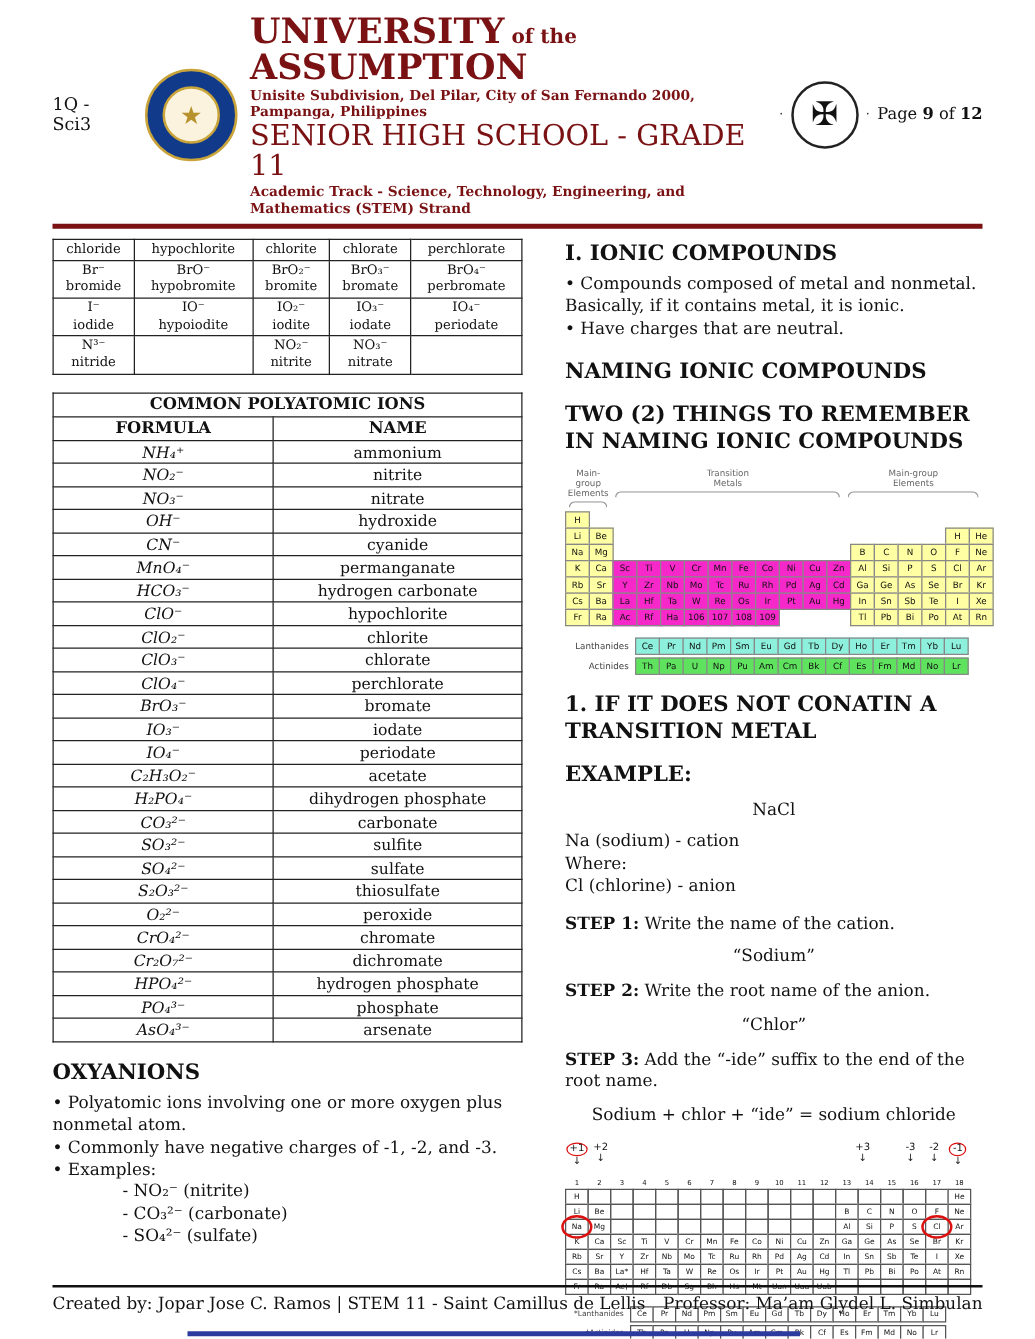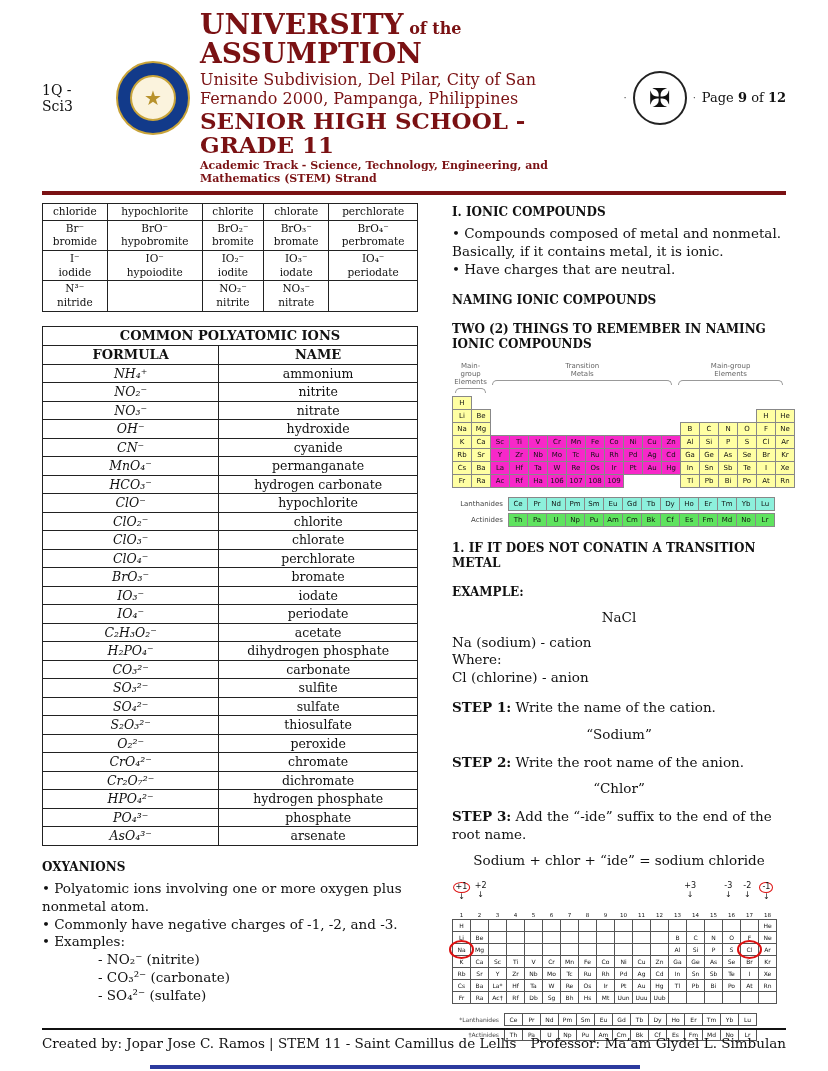--- a/index.html
+++ b/index.html
@@ -13,22 +13,22 @@
   .course-code { width:64px; font-size:14px; flex:none; }
   .seal { width:74px; height:74px; border-radius:50%; background:#123a8a; border:2px solid #c9a43a;
           display:flex; align-items:center; justify-content:center; flex:none; }
   .seal-inner { width:46px; height:46px; border-radius:50%; background:#fbf3dd; border:2px solid #c9a43a;
           display:flex; align-items:center; justify-content:center; }
   .seal-star { color:#b8922c; font-size:20px; line-height:1; }
   .hdr-center { flex:1; min-width:0; }
   .uni-line { color:var(--maroon); font-weight:bold; line-height:1.05; }
   .uni-big { font-size:28px; }
   .uni-small { font-size:16px; }
-  .address { color:var(--maroon); font-size:16px; font-weight:normal; margin:1px 0 1px; }
-  .shs { color:var(--maroon); font-size:23px; font-weight:bold; line-height:1.05; }
+  .address { color:var(--maroon); font-size:11px; font-weight:bold; margin:1px 0 1px; }
+  .shs { color:var(--maroon); font-size:23px; font-weight:normal; line-height:1.05; }
   .track { color:var(--maroon); font-size:11px; font-weight:bold; margin-top:2px; }
   .hdr-right { display:flex; align-items:center; gap:6px; flex:none; }
   .dot { font-size:10px; color:#333; }
   .seal2 { width:54px; height:54px; border-radius:50%; border:2px solid #222; background:#fff;
            display:flex; align-items:center; justify-content:center; }
   .seal2 .glyph { font-size:26px; color:#111; line-height:1; }
   .page-label { font-size:13px; white-space:nowrap; }
   .page-label .num { font-weight:bold; }
   .hdr-rule { height:4px; background:var(--maroon); margin:2px 0 8px; }
 
@@ -40,21 +40,21 @@
   
   table { border-collapse:collapse; width:100%; }
   .halogen td { border:1px solid #222; text-align:center; font-size:10.5px; line-height:1.3;
                 padding:1px 2px; white-space:pre-line; vertical-align:top; }
   .poly { margin-top:14px; }
   .poly th, .poly td { border:1px solid #222; text-align:center; font-size:12.5px; padding:0 4px; line-height:1.4; }
   .poly th { font-weight:bold; font-size:13px; }
   .poly td:first-child { width:47%;font-style:italic; }
 
   
-  .h-sec { font-weight:bold; font-size:12px; margin:14px 0 5px; line-height:1.25; }
+  .h-sec { font-weight:bold; font-size:17px; margin:14px 0 5px; line-height:1.25; }
   .bullet { font-size:13.5px; line-height:1.32; }
   .sub-ex { font-size:13.5px; line-height:1.32; margin-left:56px; }
   .center-line { text-align:center; font-size:13.5px; margin:9px 0; }
   .body-line { font-size:13.5px; line-height:1.32; }
   .step { font-size:13.5px; margin-top:12px; line-height:1.3; }
   .step .lbl { font-weight:bold; }
 
   
   .pt-row { display:flex; }
   .pt-row + .pt-row { margin-top:-1px; }

